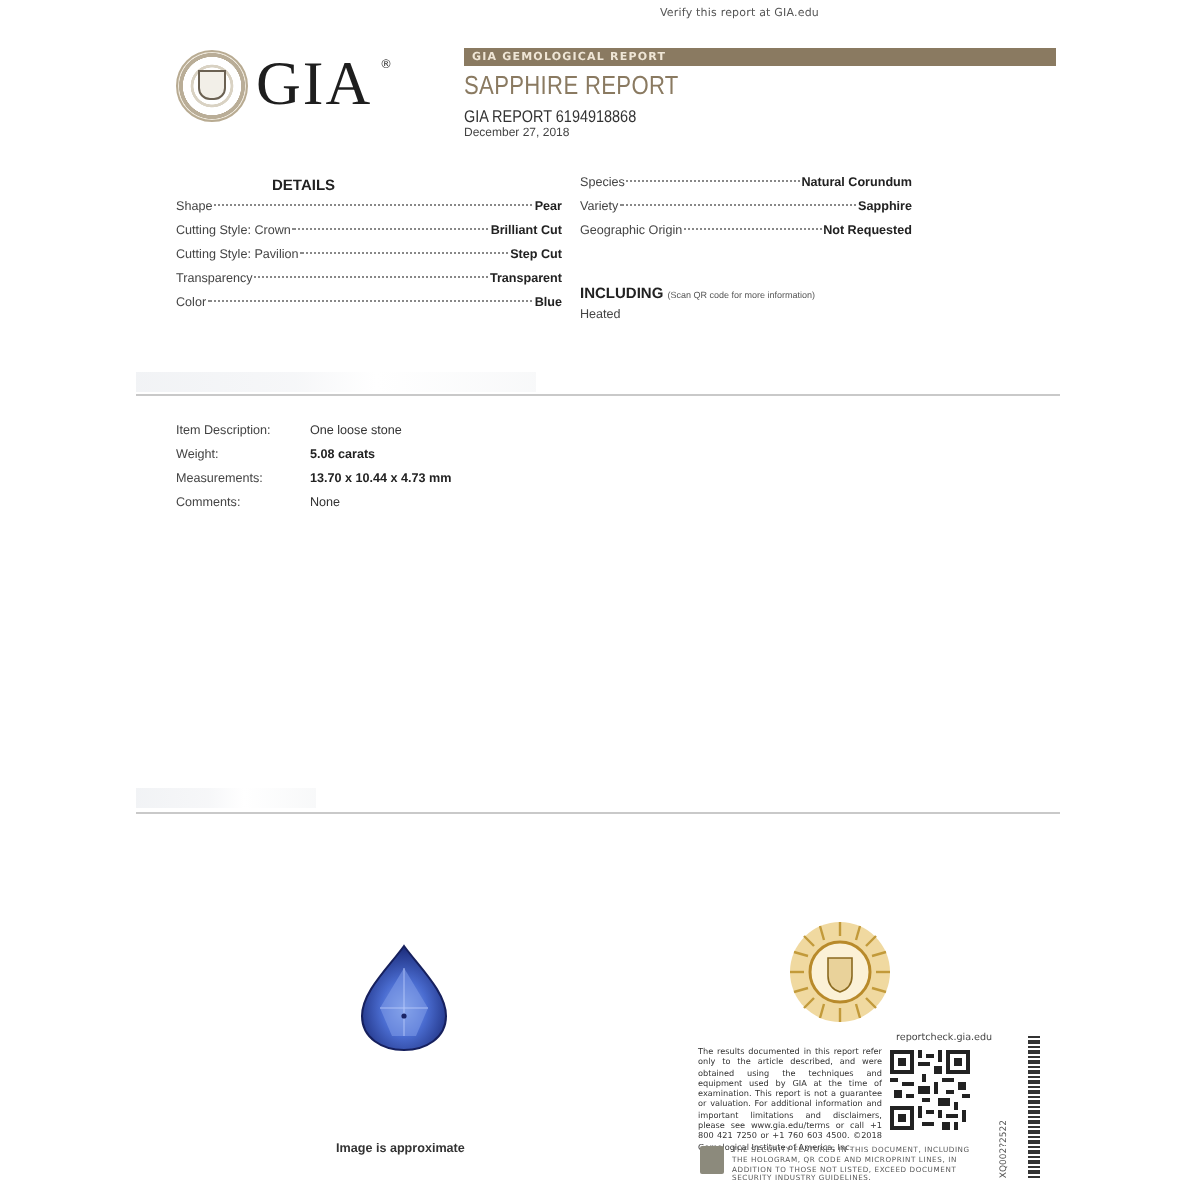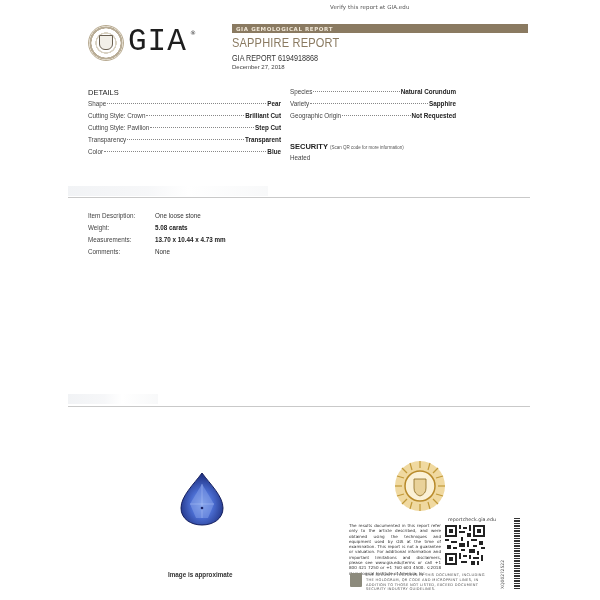--- a/index.html
+++ b/index.html
@@ -6,30 +6,30 @@
   body { width:600px; height:600px; background:#ffffff; position:relative; overflow:hidden;
          font-family:"DejaVu Sans", sans-serif; color:#2a2a2a; }
   .abs { position:absolute; }
 
   
   .verify { left:330px; top:4px; font-size:5.5px; color:#555; letter-spacing:0.1px; }
   .seal { left:88px; top:25px; width:34px; height:34px; border-radius:50%;
           background:radial-gradient(circle, #fff 0 38%, #d9d2c3 39% 44%, #fff 45% 60%, #b9ad97 61% 68%, #efe9dd 69% 100%);
           border:1px solid #b8ab92; }
   .seal-shield { left:99px; top:35px; width:12px; height:13px; border:1px solid #6b6152; border-radius:0 0 6px 6px; background:#f2efe8; }
-  .gia-logo { left:128px; top:25px; font-family:Liberation Mono, monospace; font-size:31px; color:#1e1e1e; letter-spacing:1px; line-height:34px; }
+  .gia-logo { left:128px; top:25px; font-family:Liberation Serif, serif; font-size:31px; color:#1e1e1e; letter-spacing:1px; line-height:34px; }
   .reg { left:190px; top:29px; font-size:6px; color:#333; }
   .band { left:232px; top:24px; width:296px; height:9px; background:#8a7a61; }
   .band-text { left:236px; top:24.5px; font-size:5.5px; line-height:8px; font-weight:bold; color:#efe6d6; letter-spacing:0.6px; }
   .report-title { left:232px; top:35px; font-size:13px; color:#8a7a61; font-family:"Liberation Sans", sans-serif; letter-spacing:0.2px; transform:scaleX(0.85); transform-origin:left; }
   .report-no { left:232px; top:53px; font-size:8.5px; color:#333; font-family:"Liberation Sans", sans-serif; transform:scaleX(0.85); transform-origin:left; }
   .report-date { left:232px; top:64px; font-size:6px; color:#444; font-family:"Liberation Sans", sans-serif; }
 
   
-  .section-title { font-size:7.5px; font-weight:normal; color:#222; font-family:"Liberation Sans", sans-serif; }
+  .section-title { font-size:7.5px; font-weight:bold; color:#222; font-family:"Liberation Sans", sans-serif;margin-left:48px; }
   .row { display:flex; align-items:baseline; font-size:6.3px; font-family:"Liberation Sans", sans-serif; color:#333; height:12px; }
   .row .lbl { white-space:nowrap; color:#444; }
   .row .dots { flex:1; border-bottom:1px dotted #888; margin:0 1px; transform:translateY(-2px); }
   .row .val { white-space:nowrap; font-weight:bold; color:#222; }
   .details { left:88px; top:88px; width:193px; }
   .results { left:290px; top:88px; width:166px; }
   .treat-title { left:290px; top:142px; font-size:7.5px; font-weight:bold; font-family:"Liberation Sans", sans-serif; color:#222; }
   .treat-note { font-size:4.5px; font-weight:normal; color:#555; }
   .treat-val { left:290px; top:154px; font-size:6.3px; color:#444; font-family:"Liberation Sans", sans-serif; }
 
@@ -110,21 +110,21 @@
       <span class="val">Sapphire</span>
     </div>
   <div class="row">
       <span class="lbl">Geographic Origin</span>
       <span class="dots"></span>
       <span class="val">Not Requested</span>
     </div>
 </div>
 
 <div class="abs treat-title">
-  <span>SECURITY</span>
+  <span>INCLUDING</span>
   <span class="treat-note">(Scan QR code for more information)</span>
 </div>
 <div class="abs treat-val">Heated</div>
 
 <div class="abs smudge" style="left:68px; top:186px; width:200px;"></div>
 <div class="abs divider" style="left:68px; top:197px; width:462px;"></div>
 
 <div class="abs item-table">
   <div class="item-row">
       <span class="k">Item Description:</span>

